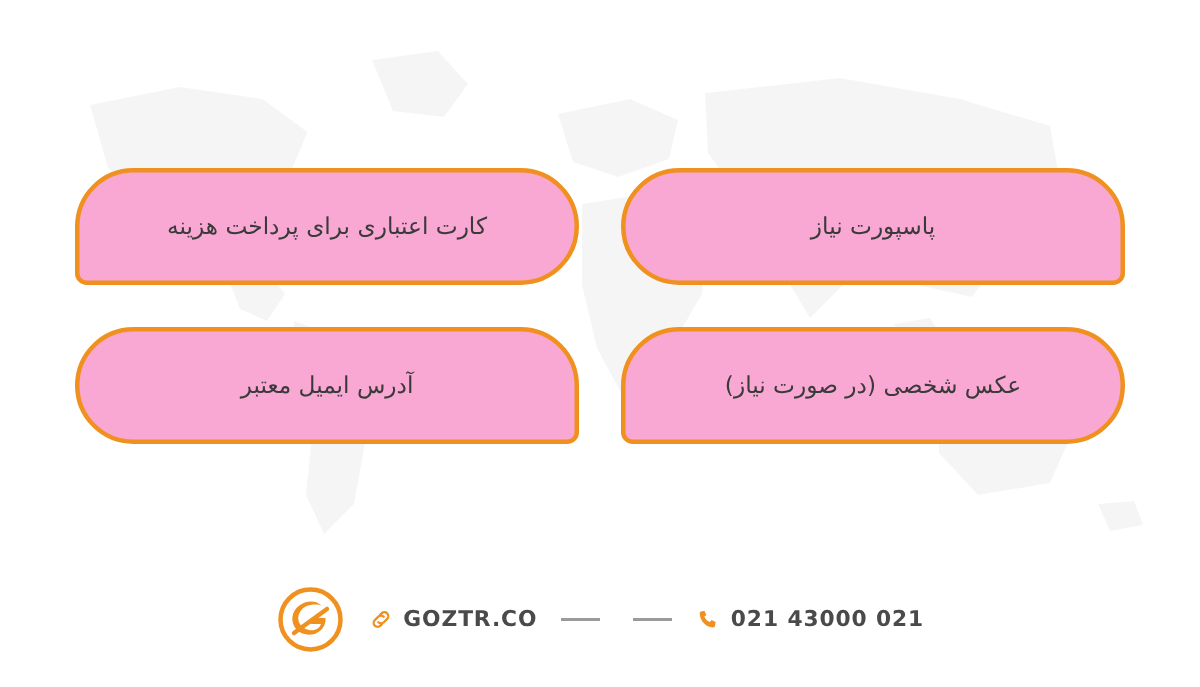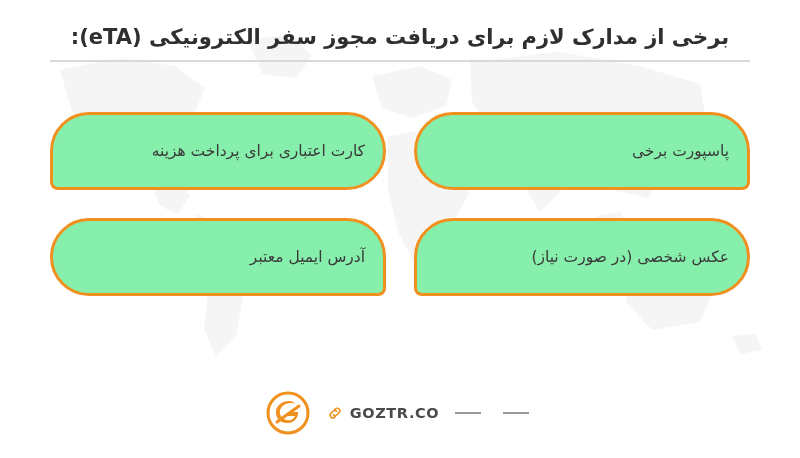--- a/index.html
+++ b/index.html
@@ -70,23 +70,24 @@
     display: grid;
     grid-template-columns: 1fr 1fr;
     grid-column-gap: 28px;
     grid-row-gap: 28px;
   }
 
   .card {
     position: relative;
     height: 78px;
     border: 3px solid #f0901e;
-    background: #86efac;
+    background: #f9a8d4;
     display: flex;
     align-items: center;
+    justify-content: center;
     box-sizing: border-box;
   }
   
   .card.shape-a {
     border-radius: 40px 40px 40px 8px;
   }
   .card.shape-b {
     border-radius: 40px 40px 8px 40px;
   }
   .card-label {
@@ -171,29 +172,25 @@
 
       <path d="M626 266 L686 260 L716 286 L700 322 L652 330 L626 302 Z"></path>
 
       <path d="M596 216 L620 212 L632 230 L608 238 Z"></path>
       <path d="M732 336 L756 334 L762 350 L740 354 Z"></path>
     </g>
   </svg>
 
   <div class="poster-inner">
 
-    <div class="title-wrap">
-      <div class="title">برخی از مدارک لازم برای دریافت مجوز سفر الکترونیکی (eTA):</div>
-      <div class="title-underline"></div>
-    </div>
 
     <div class="cards">
 
       <div class="card shape-b">
-        <div class="card-label">پاسپورت برخی</div>
+        <div class="card-label">پاسپورت نیاز</div>
       </div>
 
       <div class="card shape-a">
         <div class="card-label">کارت اعتباری برای پرداخت هزینه</div>
       </div>
 
       <div class="card shape-a">
         <div class="card-label">عکس شخصی (در صورت نیاز)</div>
       </div>
 
@@ -221,17 +218,25 @@
           </svg>
         </span>
         <span class="footer-text">GOZTR.CO</span>
       </span>
 
       <span class="footer-sep"></span>
 
 
       <span class="footer-sep"></span>
 
+      <span class="footer-item">
+        <span class="ficon">
+          <svg viewBox="0 0 16 16" aria-hidden="true">
+            <path d="M3.3 2.6 L5.6 2.2 L6.9 5 L5.6 6 C6.2 7.7 7.6 9.1 9.3 9.7 L10.3 8.4 L13.1 9.7 L12.7 12 C12.7 12.8 12 13.4 11.2 13.3 C6.6 12.8 3 9.2 2.5 4.6 C2.4 3.6 2.6 2.8 3.3 2.6 Z" fill="#f0901e"></path>
+          </svg>
+        </span>
+        <span class="footer-text">021 43000 021</span>
+      </span>
 
     </div>
 
   </div>
 </div>
 
 </body></html>

